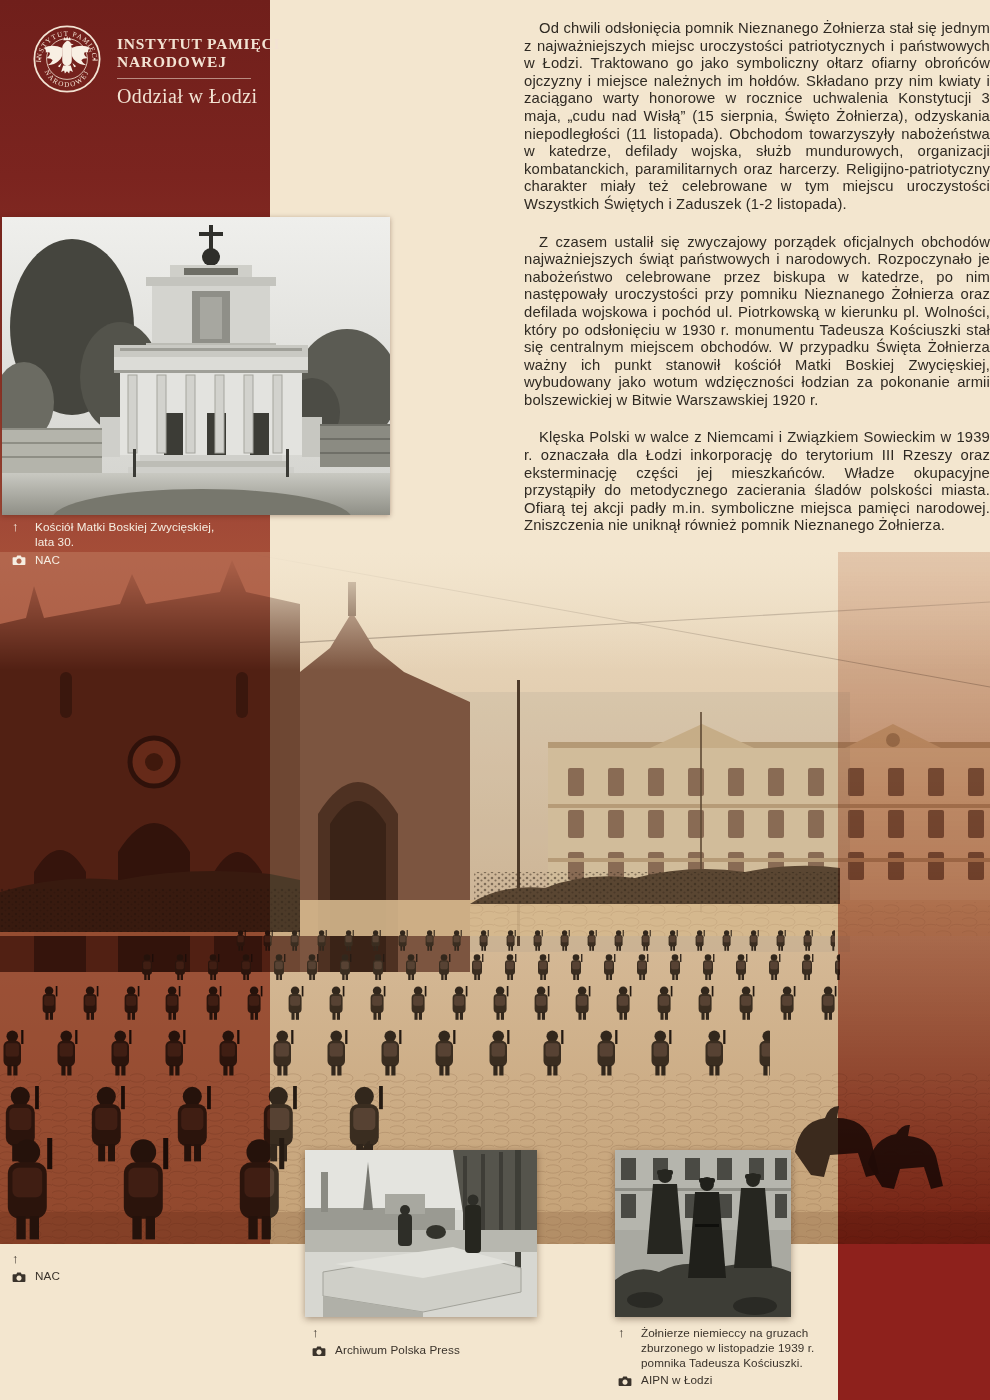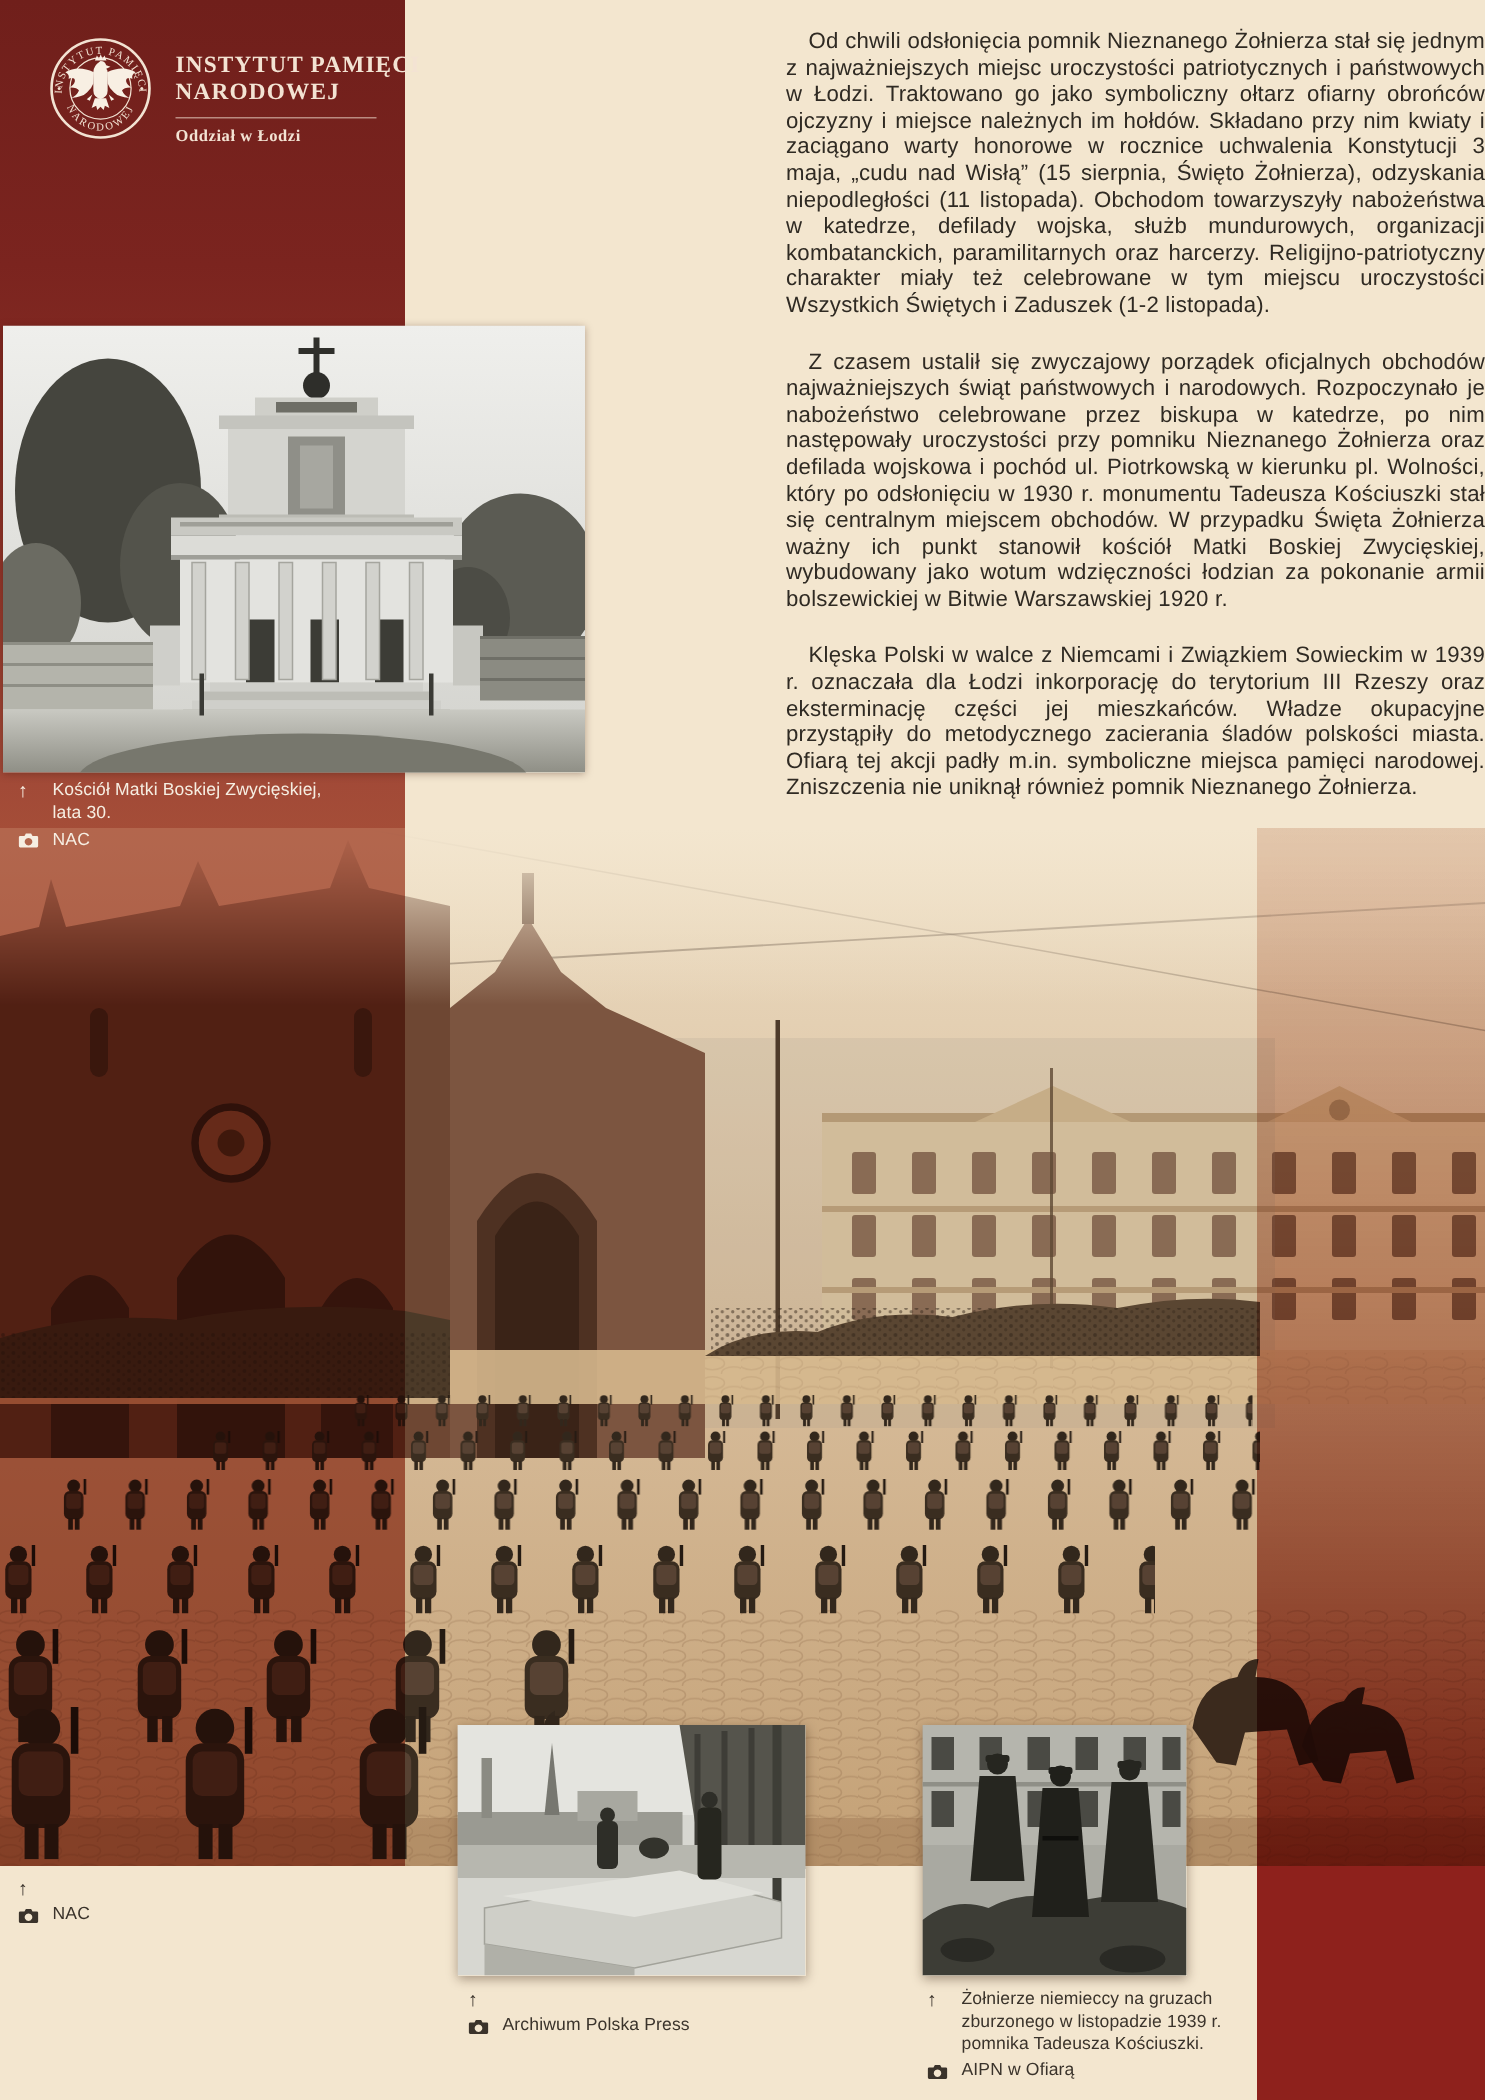--- a/index.html
+++ b/index.html
@@ -20,21 +20,21 @@
   .red-bottom-right{
     left:838px;top:1243px;width:152px;height:157px;
     background:#8e211c;
   }
 
   
   .seal{left:33px;top:25px;width:68px;height:68px;}
   .org{left:117px;top:35px;color:#f3e3d3;font-family:"Liberation Serif", serif;}
   .org .l1,.org .l2{font-size:15.5px;font-weight:bold;letter-spacing:.8px;line-height:18px;}
   .org .rule{width:134px;height:1px;background:rgba(243,227,211,.55);margin:7px 0 6px 0;}
-  .org .branch{font-size:11px;font-weight:bold;letter-spacing:.4px;}
+  .org .branch{font-size:20px;font-weight:normal;letter-spacing:.4px;}
 
   
   .article{left:504px;top:20px;width:466px;z-index:5;margin-left:20px;}
   .article p{
     margin:0 0 20px 0;text-align:justify;text-indent:15px;
     font-size:14.8px;line-height:17.6px;letter-spacing:.15px;color:#2f2a23;
   }
 
   
   .church{left:2px;top:217px;width:388px;height:298px;z-index:3;box-shadow:0 1px 5px rgba(60,20,10,.35);}
@@ -421,14 +421,14 @@
   <span class="lines">
     <span>Żołnierze niemieccy na gruzach</span>
     <span>zburzonego w listopadzie 1939 r.</span>
     <span>pomnika Tadeusza Kościuszki.</span>
   </span>
   <span class="cam">
     <svg viewBox="0 0 24 18" fill="currentColor">
         <path fill-rule="evenodd" d="M9 1h6l1.6 3h4.9A1.5 1.5 0 0 1 23 5.5v10A1.5 1.5 0 0 1 21.5 17h-19A1.5 1.5 0 0 1 1 15.5v-10A1.5 1.5 0 0 1 2.5 4h4.9ZM12 6.2a4.3 4.3 0 1 0 .01 0Z"></path>
       </svg>
   </span>
-  <span class="credit">AIPN w Ofiarą</span>
+  <span class="credit">AIPN w Łodzi</span>
 </div>
 
 </body></html>

